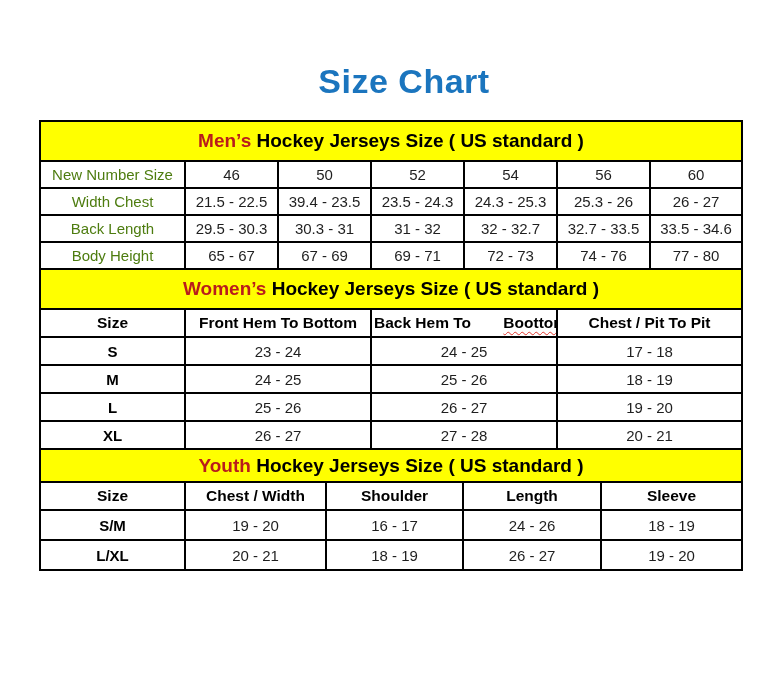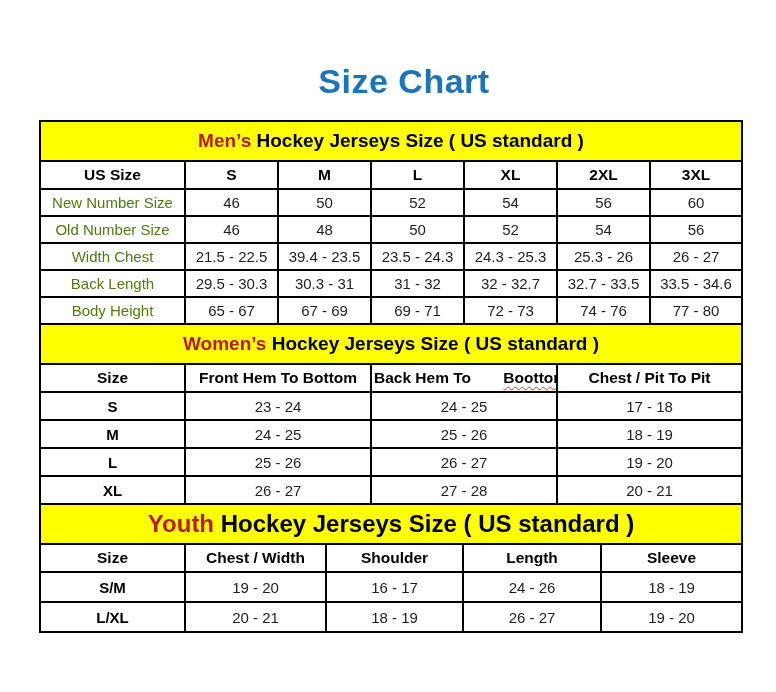--- a/index.html
+++ b/index.html
@@ -20,21 +20,21 @@
   table.sec + table.sec { margin-top:-2px; }
   .sec td, .sec th {
     border:2px solid #000000; text-align:center; vertical-align:middle;
     font-size:15px; font-weight:normal; color:#1f1f1f; padding:0 2px;
     overflow:hidden; white-space:nowrap;
   }
   tr.band-row td {
     background:#ffff00; color:#000000; font-weight:bold; font-size:19px;
     height:40px;
   }
-  .youth tr.band-row td { height:40px; font-size:24px;margin-top:47px; }
+  .youth tr.band-row td { height:33px; font-size:19px;margin-top:47px; }
   tr.band-row .hl { color:#b91c1c; }
   tr.hdr-row th { font-weight:bold; color:#000000; font-size:15.5px; height:28px; }
   .men  tr.data-row { height:27px; }
   .women tr.data-row { height:28px; }
   .youth tr.data-row { height:30px; }
   .men tr.data-row th { font-weight:normal; color:#4d7c0f; font-size:15px; }
   .women tr.data-row th, .youth tr.data-row th {
     font-weight:bold; color:#000000; font-size:15px;
   }
   .squiggle {
@@ -58,46 +58,28 @@
         <col style="width: 93px;">
         <col style="width: 93px;">
         <col style="width: 93px;">
         <col style="width: 93px;">
         <col style="width: 92px;">
       </colgroup>
       <tbody>
         <tr class="band-row">
           <td colspan="7"><span class="hl">Men’s</span><span> Hockey Jerseys Size ( US standard )</span></td>
         </tr>
-        <tr class="hdr-row">
-          <th>US Size</th>
-          <th>S</th>
-          <th>M</th>
-          <th>L</th>
-          <th>XL</th>
-          <th>2XL</th>
-          <th>3XL</th>
-        </tr>
         <tr class="data-row">
           <th>New Number Size</th>
           <td>46</td>
           <td>50</td>
           <td>52</td>
           <td>54</td>
           <td>56</td>
           <td>60</td>
-        </tr>
-        <tr class="data-row">
-          <th>Old Number Size</th>
-          <td>46</td>
-          <td>48</td>
-          <td>50</td>
-          <td>52</td>
-          <td>54</td>
-          <td>56</td>
         </tr>
         <tr class="data-row">
           <th>Width Chest</th>
           <td>21.5 - 22.5</td>
           <td>39.4 - 23.5</td>
           <td>23.5 - 24.3</td>
           <td>24.3 - 25.3</td>
           <td>25.3 - 26</td>
           <td>26 - 27</td>
         </tr>

